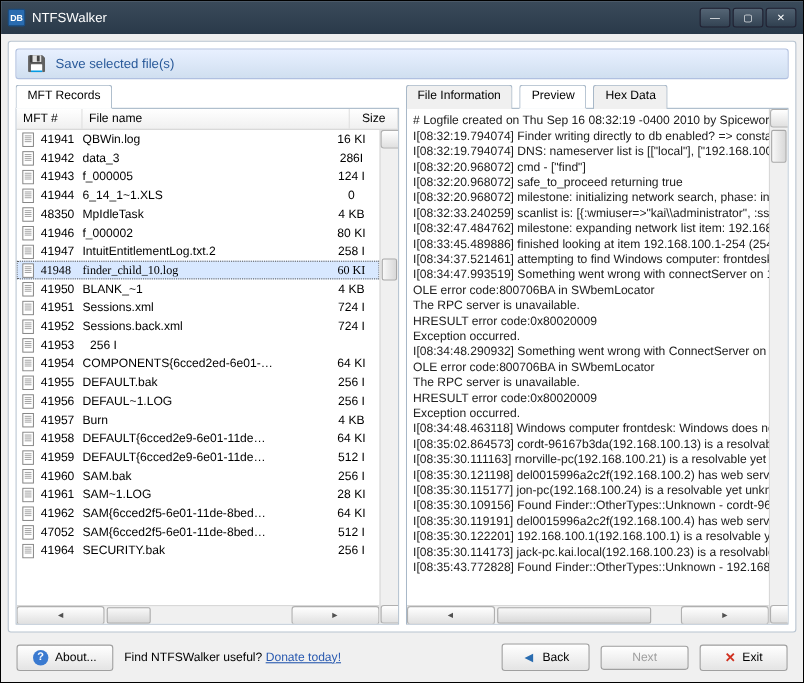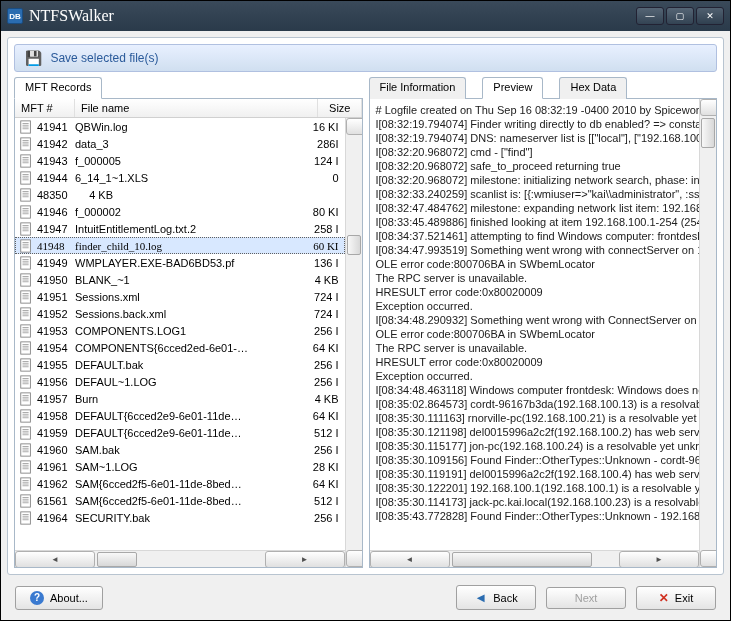--- a/index.html
+++ b/index.html
@@ -1,45 +1,45 @@
 <!DOCTYPE html>
 <html><head>
 <meta charset="utf-8">
 <style>
   * { box-sizing: border-box; }
   html, body { margin: 0; padding: 0; font-family: "Segoe UI", Tahoma, sans-serif; font-size: 11px; background: #5a7a9a; }
   .window { width: 731px; height: 621px; background: #fff; border: 1px solid #000; position: relative; display: flex; flex-direction: column; }
   .titlebar { height: 30px; background: linear-gradient(#3a4a5a, #2a3a4a); display: flex; align-items: center; color: #fff; padding: 0 6px; }
   .titlebar .logo { width: 16px; height: 16px; background: #2a6cb0; border: 1px solid #1a4c80; margin-right: 6px; font-size: 8px; font-weight: bold; display: flex; align-items: center; justify-content: center; border-radius: 2px; }
-  .titlebar .title { flex: 1; font-size: 16px; font-family: Liberation Serif, serif; }
+  .titlebar .title { flex: 1; font-size: 12px; }
   .winbtns { display: flex; gap: 2px; }
   .winbtn { width: 28px; height: 18px; background: linear-gradient(#556575, #334353); border: 1px solid #223; border-radius: 3px; display: flex; align-items: center; justify-content: center; color: #fff; font-size: 9px; font-family: sans-serif; cursor: pointer; }
   .winbtn.close { background: linear-gradient(#506070, #304050); }
   .client { flex: 1; background: #f0f0f0; padding: 6px; display: flex; flex-direction: column; gap: 4px; }
   .inner { flex: 1; background: #fff; border: 1px solid #b8c4d0; border-radius: 3px; padding: 6px; display: flex; flex-direction: column; gap: 4px; overflow: hidden; }
   .toolbar { height: 28px; border: 1px solid #b0c0e0; border-radius: 3px; background: linear-gradient(#e8f0ff, #d0dff0); display: flex; align-items: center; padding: 0 10px; gap: 8px; }
   .toolbar .icon-save { font-size: 14px; color: #2a6cb0; }
   .toolbar .label { font-weight: normal; color: #2a5a9a; font-size: 12px; }
   .panes { flex: 1; display: flex; gap: 6px; overflow: hidden; }
   .pane { flex: 1; display: flex; flex-direction: column; overflow: hidden; }
   .tabrow { display: flex; height: 22px; }
-  .tab { padding: 3px 10px 0 10px; border: 1px solid #a8b8c8; border-bottom: none; background: #f0f0f0; margin-right: 16px; border-radius: 3px 3px 0 0; font-size: 11px; cursor: pointer; position: relative; top: 1px; }
+  .tab { padding: 3px 10px 0 10px; border: 1px solid #a8b8c8; border-bottom: none; background: #f0f0f0; margin-right: 6px; border-radius: 3px 3px 0 0; font-size: 11px; cursor: pointer; position: relative; top: 1px; }
   .tab.active { background: #fff; z-index: 2; top: 1px; border-bottom: 1px solid #fff; }
   .panebody { flex: 1; border: 1px solid #a8b8c8; background: #fff; overflow: hidden; display: flex; flex-direction: column; }
   .tableheader { display: flex; background: linear-gradient(#fff, #f0f0f0); border-bottom: 1px solid #d0d0d0; font-size: 11px; }
   .tableheader .col { padding: 3px 6px; border-right: 1px solid #e0e0e0; }
   .col-mft { width: 60px; }
   .col-name { flex: 1; }
   .col-size { width: 44px; text-align: right; padding-right: 10px !important; }
   .tablebody { flex: 1; overflow: auto; }
   .row { display: flex; align-items: center; font-size: 11px; height: 17px; cursor: pointer; }
   .row .file-icon { width: 14px; height: 14px; margin-left: 4px; margin-right: 2px; flex-shrink: 0; }
   .row .mft { width: 40px; padding-left: 2px; }
   .row .name { flex: 1; white-space: nowrap; overflow: hidden; text-overflow: clip; }
-  .row .size { width: 44px; text-align: right; padding-right: 6px; white-space: nowrap; }
+  .row .size { width: 44px; text-align: center; padding-right: 6px; white-space: nowrap; }
   .row.sel { background: #d8e8ff; font-family: Liberation Serif, serif; }
   .row.sel.focus { outline: 1px dotted #606060; outline-offset: -1px; }
   .hscroll { height: 17px; background: #f0f0f0; border-top: 1px solid #d8d8d8; display: flex; align-items: center; }
   .hscroll .btn { width: 17px; height: 17px; background: linear-gradient(#fff,#e0e0e0); border: 1px solid #b0b0b0; display: flex; align-items: center; justify-content: center; font-size: 8px; color: #505050; }
   .hscroll .track { flex: 1; height: 17px; position: relative; }
   .hscroll .thumb { position: absolute; left: 2px; width: 40px; top: 1px; bottom: 1px; background: linear-gradient(#f8f8f8,#d8d8d8); border: 1px solid #a8a8a8; border-radius: 2px; }
   .preview { flex: 1; overflow: auto; padding: 4px 6px; font-size: 11px; line-height: 14px; color: #202020; white-space: nowrap; }
   .preview .line { white-space: nowrap; }
   .bottombar { display: flex; align-items: center; padding: 6px 8px 4px 8px; gap: 10px; }
   .btn { display: inline-flex; align-items: center; gap: 6px; padding: 4px 14px; border: 1px solid #a0a0a0; border-radius: 3px; background: linear-gradient(#fff,#e4e4e4); font-size: 11px; cursor: pointer; min-width: 80px; justify-content: center; }
@@ -141,20 +141,21 @@
                     </div>
                     <div class="row">
                       <svg class="file-icon" viewBox="0 0 16 16">
                         <rect x="2" y="1" width="11" height="14" fill="#fff" stroke="#808080"></rect>
                         <line x1="4" y1="4" x2="11" y2="4" stroke="#a0a0a0"></line>
                         <line x1="4" y1="6" x2="11" y2="6" stroke="#a0a0a0"></line>
                         <line x1="4" y1="8" x2="11" y2="8" stroke="#a0a0a0"></line>
                         <line x1="4" y1="10" x2="11" y2="10" stroke="#a0a0a0"></line>
                       </svg>
                       <span class="mft">48350</span>
+                      <span class="name">MpIdleTask</span>
                       <span class="size">4 KB</span>
                     </div>
                     <div class="row">
                       <svg class="file-icon" viewBox="0 0 16 16">
                         <rect x="2" y="1" width="11" height="14" fill="#fff" stroke="#808080"></rect>
                         <line x1="4" y1="4" x2="11" y2="4" stroke="#a0a0a0"></line>
                         <line x1="4" y1="6" x2="11" y2="6" stroke="#a0a0a0"></line>
                         <line x1="4" y1="8" x2="11" y2="8" stroke="#a0a0a0"></line>
                         <line x1="4" y1="10" x2="11" y2="10" stroke="#a0a0a0"></line>
                       </svg>
@@ -187,32 +188,20 @@
                       <span class="size">60 KI</span>
                     </div>
                     <div class="row">
                       <svg class="file-icon" viewBox="0 0 16 16">
                         <rect x="2" y="1" width="11" height="14" fill="#fff" stroke="#808080"></rect>
                         <line x1="4" y1="4" x2="11" y2="4" stroke="#a0a0a0"></line>
                         <line x1="4" y1="6" x2="11" y2="6" stroke="#a0a0a0"></line>
                         <line x1="4" y1="8" x2="11" y2="8" stroke="#a0a0a0"></line>
                         <line x1="4" y1="10" x2="11" y2="10" stroke="#a0a0a0"></line>
                       </svg>
-                      <span class="mft">41949</span>
-                      <span class="name">WMPLAYER.EXE-BAD6BD53.pf</span>
-                      <span class="size">136 I</span>
-                    </div>
-                    <div class="row">
-                      <svg class="file-icon" viewBox="0 0 16 16">
-                        <rect x="2" y="1" width="11" height="14" fill="#fff" stroke="#808080"></rect>
-                        <line x1="4" y1="4" x2="11" y2="4" stroke="#a0a0a0"></line>
-                        <line x1="4" y1="6" x2="11" y2="6" stroke="#a0a0a0"></line>
-                        <line x1="4" y1="8" x2="11" y2="8" stroke="#a0a0a0"></line>
-                        <line x1="4" y1="10" x2="11" y2="10" stroke="#a0a0a0"></line>
-                      </svg>
                       <span class="mft">41950</span>
                       <span class="name">BLANK_~1</span>
                       <span class="size">4 KB</span>
                     </div>
                     <div class="row">
                       <svg class="file-icon" viewBox="0 0 16 16">
                         <rect x="2" y="1" width="11" height="14" fill="#fff" stroke="#808080"></rect>
                         <line x1="4" y1="4" x2="11" y2="4" stroke="#a0a0a0"></line>
                         <line x1="4" y1="6" x2="11" y2="6" stroke="#a0a0a0"></line>
                         <line x1="4" y1="8" x2="11" y2="8" stroke="#a0a0a0"></line>
@@ -236,21 +225,20 @@
                     </div>
                     <div class="row">
                       <svg class="file-icon" viewBox="0 0 16 16">
                         <rect x="2" y="1" width="11" height="14" fill="#fff" stroke="#808080"></rect>
                         <line x1="4" y1="4" x2="11" y2="4" stroke="#a0a0a0"></line>
                         <line x1="4" y1="6" x2="11" y2="6" stroke="#a0a0a0"></line>
                         <line x1="4" y1="8" x2="11" y2="8" stroke="#a0a0a0"></line>
                         <line x1="4" y1="10" x2="11" y2="10" stroke="#a0a0a0"></line>
                       </svg>
                       <span class="mft">41953</span>
-                      <span class="name">COMPONENTS.LOG1</span>
                       <span class="size">256 I</span>
                     </div>
                     <div class="row">
                       <svg class="file-icon" viewBox="0 0 16 16">
                         <rect x="2" y="1" width="11" height="14" fill="#fff" stroke="#808080"></rect>
                         <line x1="4" y1="4" x2="11" y2="4" stroke="#a0a0a0"></line>
                         <line x1="4" y1="6" x2="11" y2="6" stroke="#a0a0a0"></line>
                         <line x1="4" y1="8" x2="11" y2="8" stroke="#a0a0a0"></line>
                         <line x1="4" y1="10" x2="11" y2="10" stroke="#a0a0a0"></line>
                       </svg>
@@ -355,21 +343,21 @@
                       <span class="size">64 KI</span>
                     </div>
                     <div class="row">
                       <svg class="file-icon" viewBox="0 0 16 16">
                         <rect x="2" y="1" width="11" height="14" fill="#fff" stroke="#808080"></rect>
                         <line x1="4" y1="4" x2="11" y2="4" stroke="#a0a0a0"></line>
                         <line x1="4" y1="6" x2="11" y2="6" stroke="#a0a0a0"></line>
                         <line x1="4" y1="8" x2="11" y2="8" stroke="#a0a0a0"></line>
                         <line x1="4" y1="10" x2="11" y2="10" stroke="#a0a0a0"></line>
                       </svg>
-                      <span class="mft">61561</span>
+                      <span class="mft">47052</span>
                       <span class="name">SAM{6cced2f5-6e01-11de-8bed…</span>
                       <span class="size">512 I</span>
                     </div>
                     <div class="row">
                       <svg class="file-icon" viewBox="0 0 16 16">
                         <rect x="2" y="1" width="11" height="14" fill="#fff" stroke="#808080"></rect>
                         <line x1="4" y1="4" x2="11" y2="4" stroke="#a0a0a0"></line>
                         <line x1="4" y1="6" x2="11" y2="6" stroke="#a0a0a0"></line>
                         <line x1="4" y1="8" x2="11" y2="8" stroke="#a0a0a0"></line>
                         <line x1="4" y1="10" x2="11" y2="10" stroke="#a0a0a0"></line>
@@ -457,20 +445,24 @@
             </div>
           </div>
         </div>
       </div>
     </div>
     <div class="bottombar">
       <button class="btn">
         <span class="icon-q">?</span>
         <span>About...</span>
       </button>
+      <span class="helptext">
+        <span>Find NTFSWalker useful?</span>
+        <a href="#">Donate today!</a>
+      </span>
       <span class="spacer"></span>
       <button class="btn">
         <span class="icon-back">◄</span>
         <span>Back</span>
       </button>
       <button class="btn disabled">
         <span>Next</span>
       </button>
       <button class="btn">
         <span class="icon-exit">✕</span>

